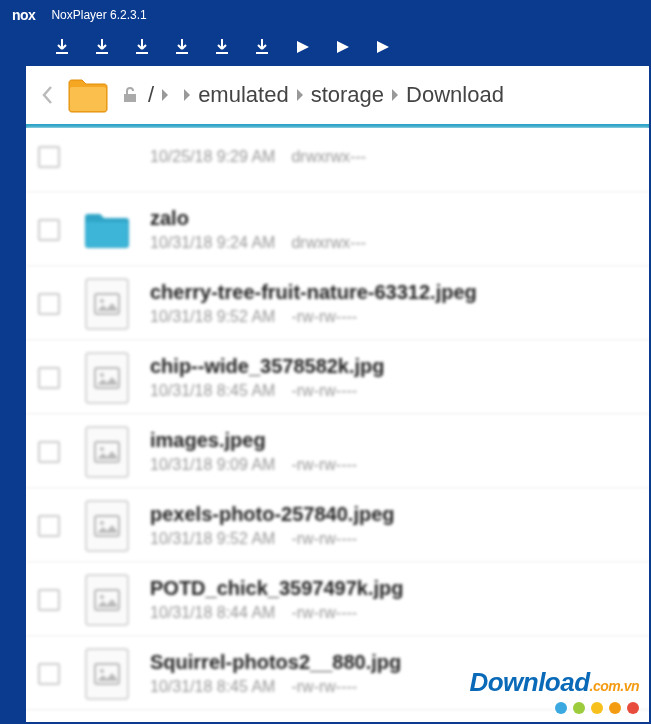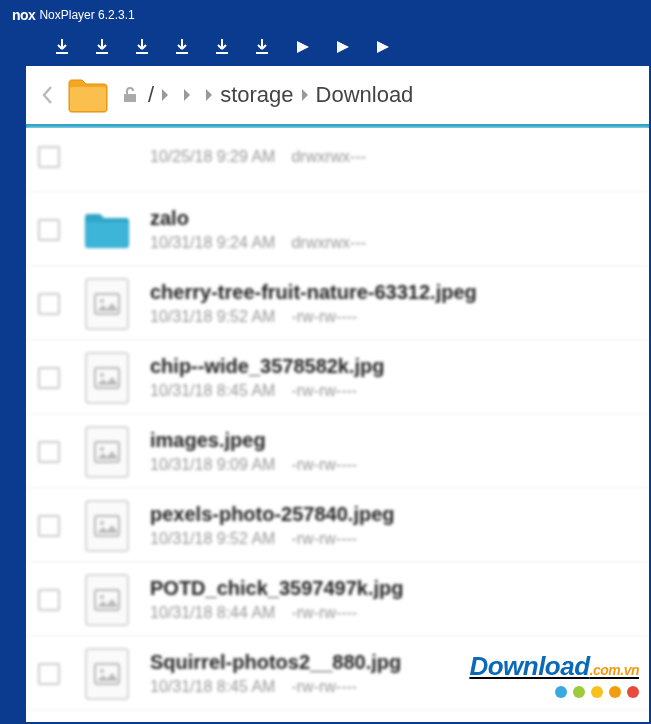--- a/index.html
+++ b/index.html
@@ -20,21 +20,21 @@
     overflow: hidden;
   }
   .titlebar {
     height: 26px;
     background: #0a3b8f;
     color: #fff;
     display: flex;
     align-items: center;
     padding: 0 10px;
     font-size: 12px;
-    gap: 4px;
+    gap: 16px;
   }
   .titlebar .logo {
     font-weight: bold;
     font-size: 14px;
     letter-spacing: -0.5px;
   }
   .toolbar {
     height: 38px;
     background: #0a3b8f;
     display: flex;
@@ -159,24 +159,23 @@
   }
   .fmeta {
     font-size: 16px;
     color: #999;
     display: flex;
     gap: 16px;
   }
   .watermark {
     position: absolute;
     right: 10px;
-    bottom: 24px;
+    bottom: 8px;
     text-align: right;
     pointer-events: none;
-    text-decoration: underline;
   }
   .watermark .brand {
     font-size: 26px;
     font-weight: 800;
     font-style: italic;
     letter-spacing: -0.5px;
   }
   .watermark .d1 { color: #0a6ab8; }
   .watermark .d2 { color: #f39c12; font-size: 14px; font-weight: 600; font-style: italic; }
   .dots { display: flex; gap: 6px; justify-content: flex-end; margin-top: 4px; }
@@ -269,20 +268,21 @@
         <span class="crumb-sep">
             <svg viewBox="0 0 10 16">
               <path d="M2 2l6 6-6 6"></path>
             </svg>
           </span>
         <span class="crumb-sep">
             <svg viewBox="0 0 10 16">
               <path d="M2 2l6 6-6 6"></path>
             </svg>
           </span>
+        <span class="crumb-item">emulated</span>
         <span class="crumb-sep">
             <svg viewBox="0 0 10 16">
               <path d="M2 2l6 6-6 6"></path>
             </svg>
           </span>
         <span class="crumb-item">storage</span>
         <span class="crumb-sep">
             <svg viewBox="0 0 10 16">
               <path d="M2 2l6 6-6 6"></path>
             </svg>

